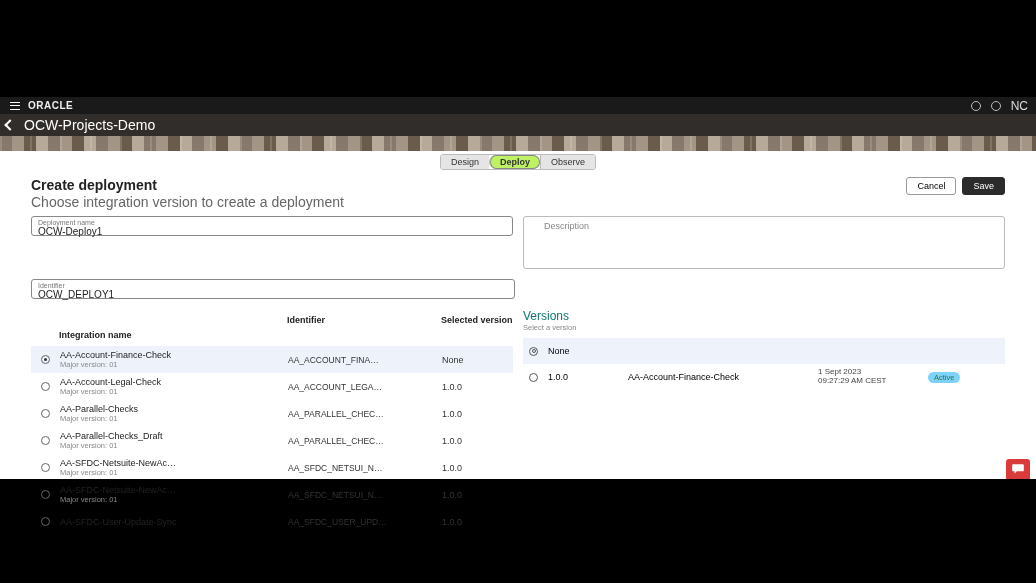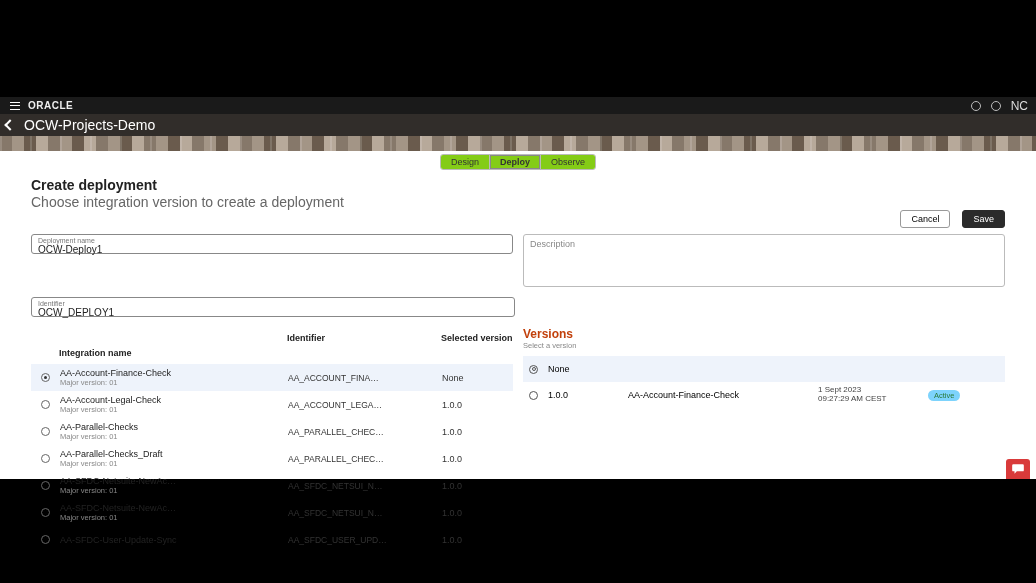--- a/index.html
+++ b/index.html
@@ -19,58 +19,58 @@
   .back-chevron { width: 8px; height: 8px; border-left: 2px solid #fff; border-bottom: 2px solid #fff; transform: rotate(45deg); margin-right: 10px; cursor: pointer; }
   .breadcrumb-title { font-size: 14px; font-weight: 400; }
   
   .mosaic { height: 15px; background: repeating-linear-gradient(90deg,#7a6a5a 0 12px,#9a8a7a 12px 24px,#5a4a3a 24px 36px,#b0a090 36px 48px); opacity:.9; position: relative; }
   .mosaic::after { content:""; position:absolute; inset:0; background: repeating-linear-gradient(90deg, rgba(255,255,255,.15) 0 2px, transparent 2px 30px); }
   
   .card { position: absolute; top: 54px; left: 21px; width: 994px; height: 326px; background: #fff; }
   
   .seg-row { height: 22px; display: flex; align-items: center; justify-content: center; position: relative; }
   .seg { display: flex; border: 1px solid #bbb; border-radius: 3px; overflow: hidden; height: 16px; }
-  .seg button { border: none; background: #84cc16; font-size: 9px; padding: 0 10px; cursor: pointer; color: #333; }
-  .seg button.active { background: #84cc16; box-shadow: inset 0 0 0 1px #888; font-weight: 600; }
+  .seg button { border: none; background: #e5e5e5; font-size: 9px; padding: 0 10px; cursor: pointer; color: #333; }
+  .seg button.active { background: #bef264; box-shadow: inset 0 0 0 1px #888; font-weight: 600; border-radius: 7px; }
   .seg button + button { border-left: 1px solid #bbb; }
   
-  .title-row { display: flex; align-items: flex-start; padding: 4px 10px 0 10px; flex-direction: column; }
+  .title-row { display: flex; align-items: flex-start; padding: 4px 10px 0 10px; }
   .title-block h1 { font-size: 14px; font-weight: 700; color: #222; }
   .title-block .sub { font-size: 14px; color: #666; margin-top: 1px; }
-  .actions { margin-left: auto; display: flex; gap: 12px; }
+  .actions { margin-left: auto; display: flex; gap: 6px; }
   .btn { font-size: 9px; padding: 3px 10px; border-radius: 3px; border: 1px solid #999; background: #fff; cursor: pointer; }
   .btn.primary { background: #2b2b2b; color: #fff; border-color: #2b2b2b; }
   
   .form-row { display: flex; gap: 10px; padding: 6px 10px 0 10px; }
   .field { border: 1px solid #888; border-radius: 3px; padding: 2px 6px 3px 6px; display: flex; flex-direction: column; }
   .field.small { width: 484px; height: 20px; }
   .field label { font-size: 7px; color: #777; line-height: 1; }
   .field .val { font-size: 10px; color: #222; line-height: 1.1; }
-  .desc-box { border: 1px solid #bbb; border-radius: 3px; width: 484px; height: 53px; padding: 4px 6px; font-size: 9px; color: #888; }
+  .desc-box { border: 1px solid #bbb; border-radius: 3px; width: 484px; height: 53px; padding: 4px 20px; font-size: 9px; color: #888; }
   
   .form-row2 { padding: 10px 10px 0 10px; }
   
   .cols { display: flex; gap: 10px; padding: 10px 10px 0 10px; }
   .col-left { width: 484px; }
   .col-right { width: 484px; }
   .tbl-head { display: flex; font-size: 9px; font-weight: 700; color: #222; padding: 6px 0 6px 28px; }
   .th-name { width: 228px; margin-top: 15px; }
   .th-id { width: 154px; }
   .th-ver { flex: 1; }
   .row { display: flex; align-items: center; height: 27px; padding-left: 10px; position: relative; }
   .row.sel { background: #eef3fb; }
   .radio { width: 9px; height: 9px; border: 1px solid #666; border-radius: 50%; margin-right: 10px; position: relative; flex-shrink: 0; cursor: pointer; }
   .radio.on::after { content:""; position:absolute; inset:2px; background:#333; border-radius:50%; }
   .cell-name { width: 228px; }
   .cell-name .nm { font-size: 9px; color: #222; }
   .cell-name .mv { font-size: 7.5px; color: #888; }
   .cell-id { width: 154px; font-size: 8.5px; color: #333; }
   .cell-ver { font-size: 9px; color: #333; }
   
-  .ver-title { font-size: 12px; font-weight: 700; color: #c2410c; }
+  .ver-title { font-size: 12px; font-weight: 400; color: #0f766e; }
   .ver-sub { font-size: 7.5px; color: #888; margin-bottom: 6px; }
   .vrow { display: flex; align-items: center; height: 26px; padding-left: 6px; font-size: 9px; }
   .vrow.sel { background: #eef3fb; }
   .vradio { width: 9px; height: 9px; border: 1px solid #555; border-radius: 50%; margin-right: 10px; position: relative; cursor: pointer; }
   .vradio.on::after { content:""; position:absolute; inset:1.5px; border:1px solid #555; border-radius:50%; }
   .vrow .vlabel { width: 80px; }
   .vrow .vint { width: 190px; }
   .vrow .vdate { width: 110px; font-size: 8px; color: #444; line-height: 1.1; }
   .badge { font-size: 7.5px; background: #7dd3fc; color: #2a7a3a; padding: 1px 6px; border-radius: 8px; }
   

